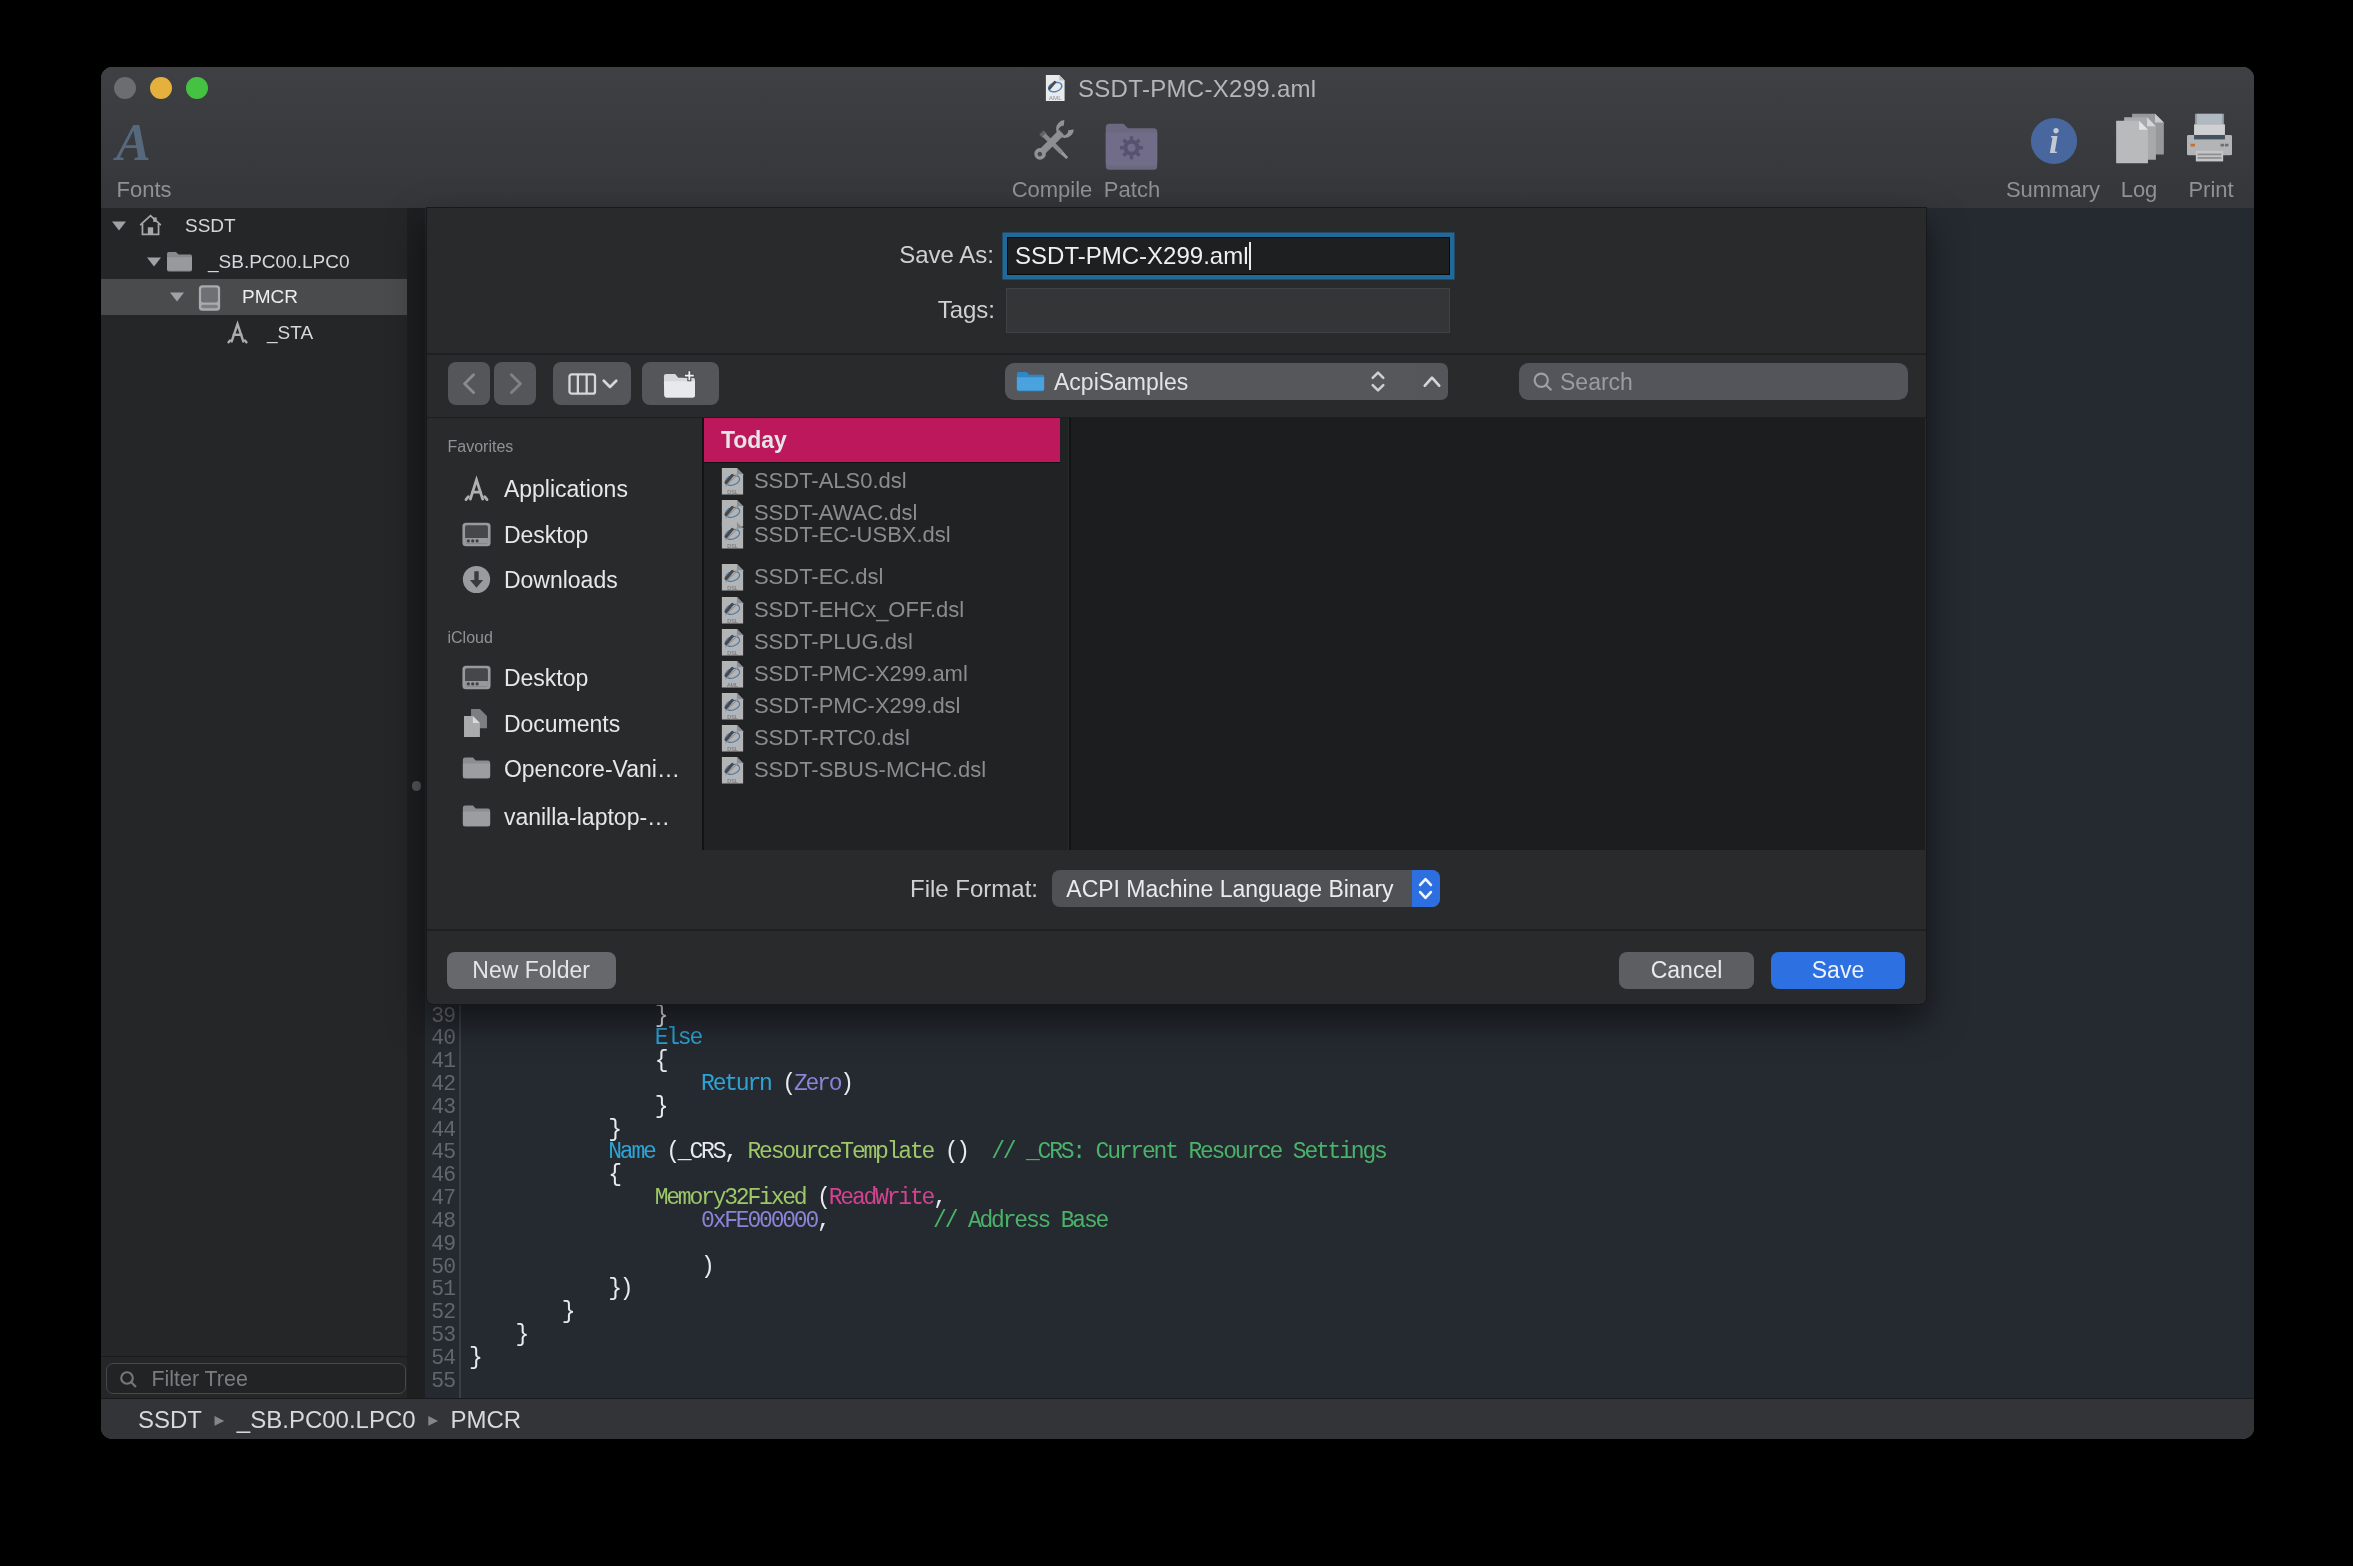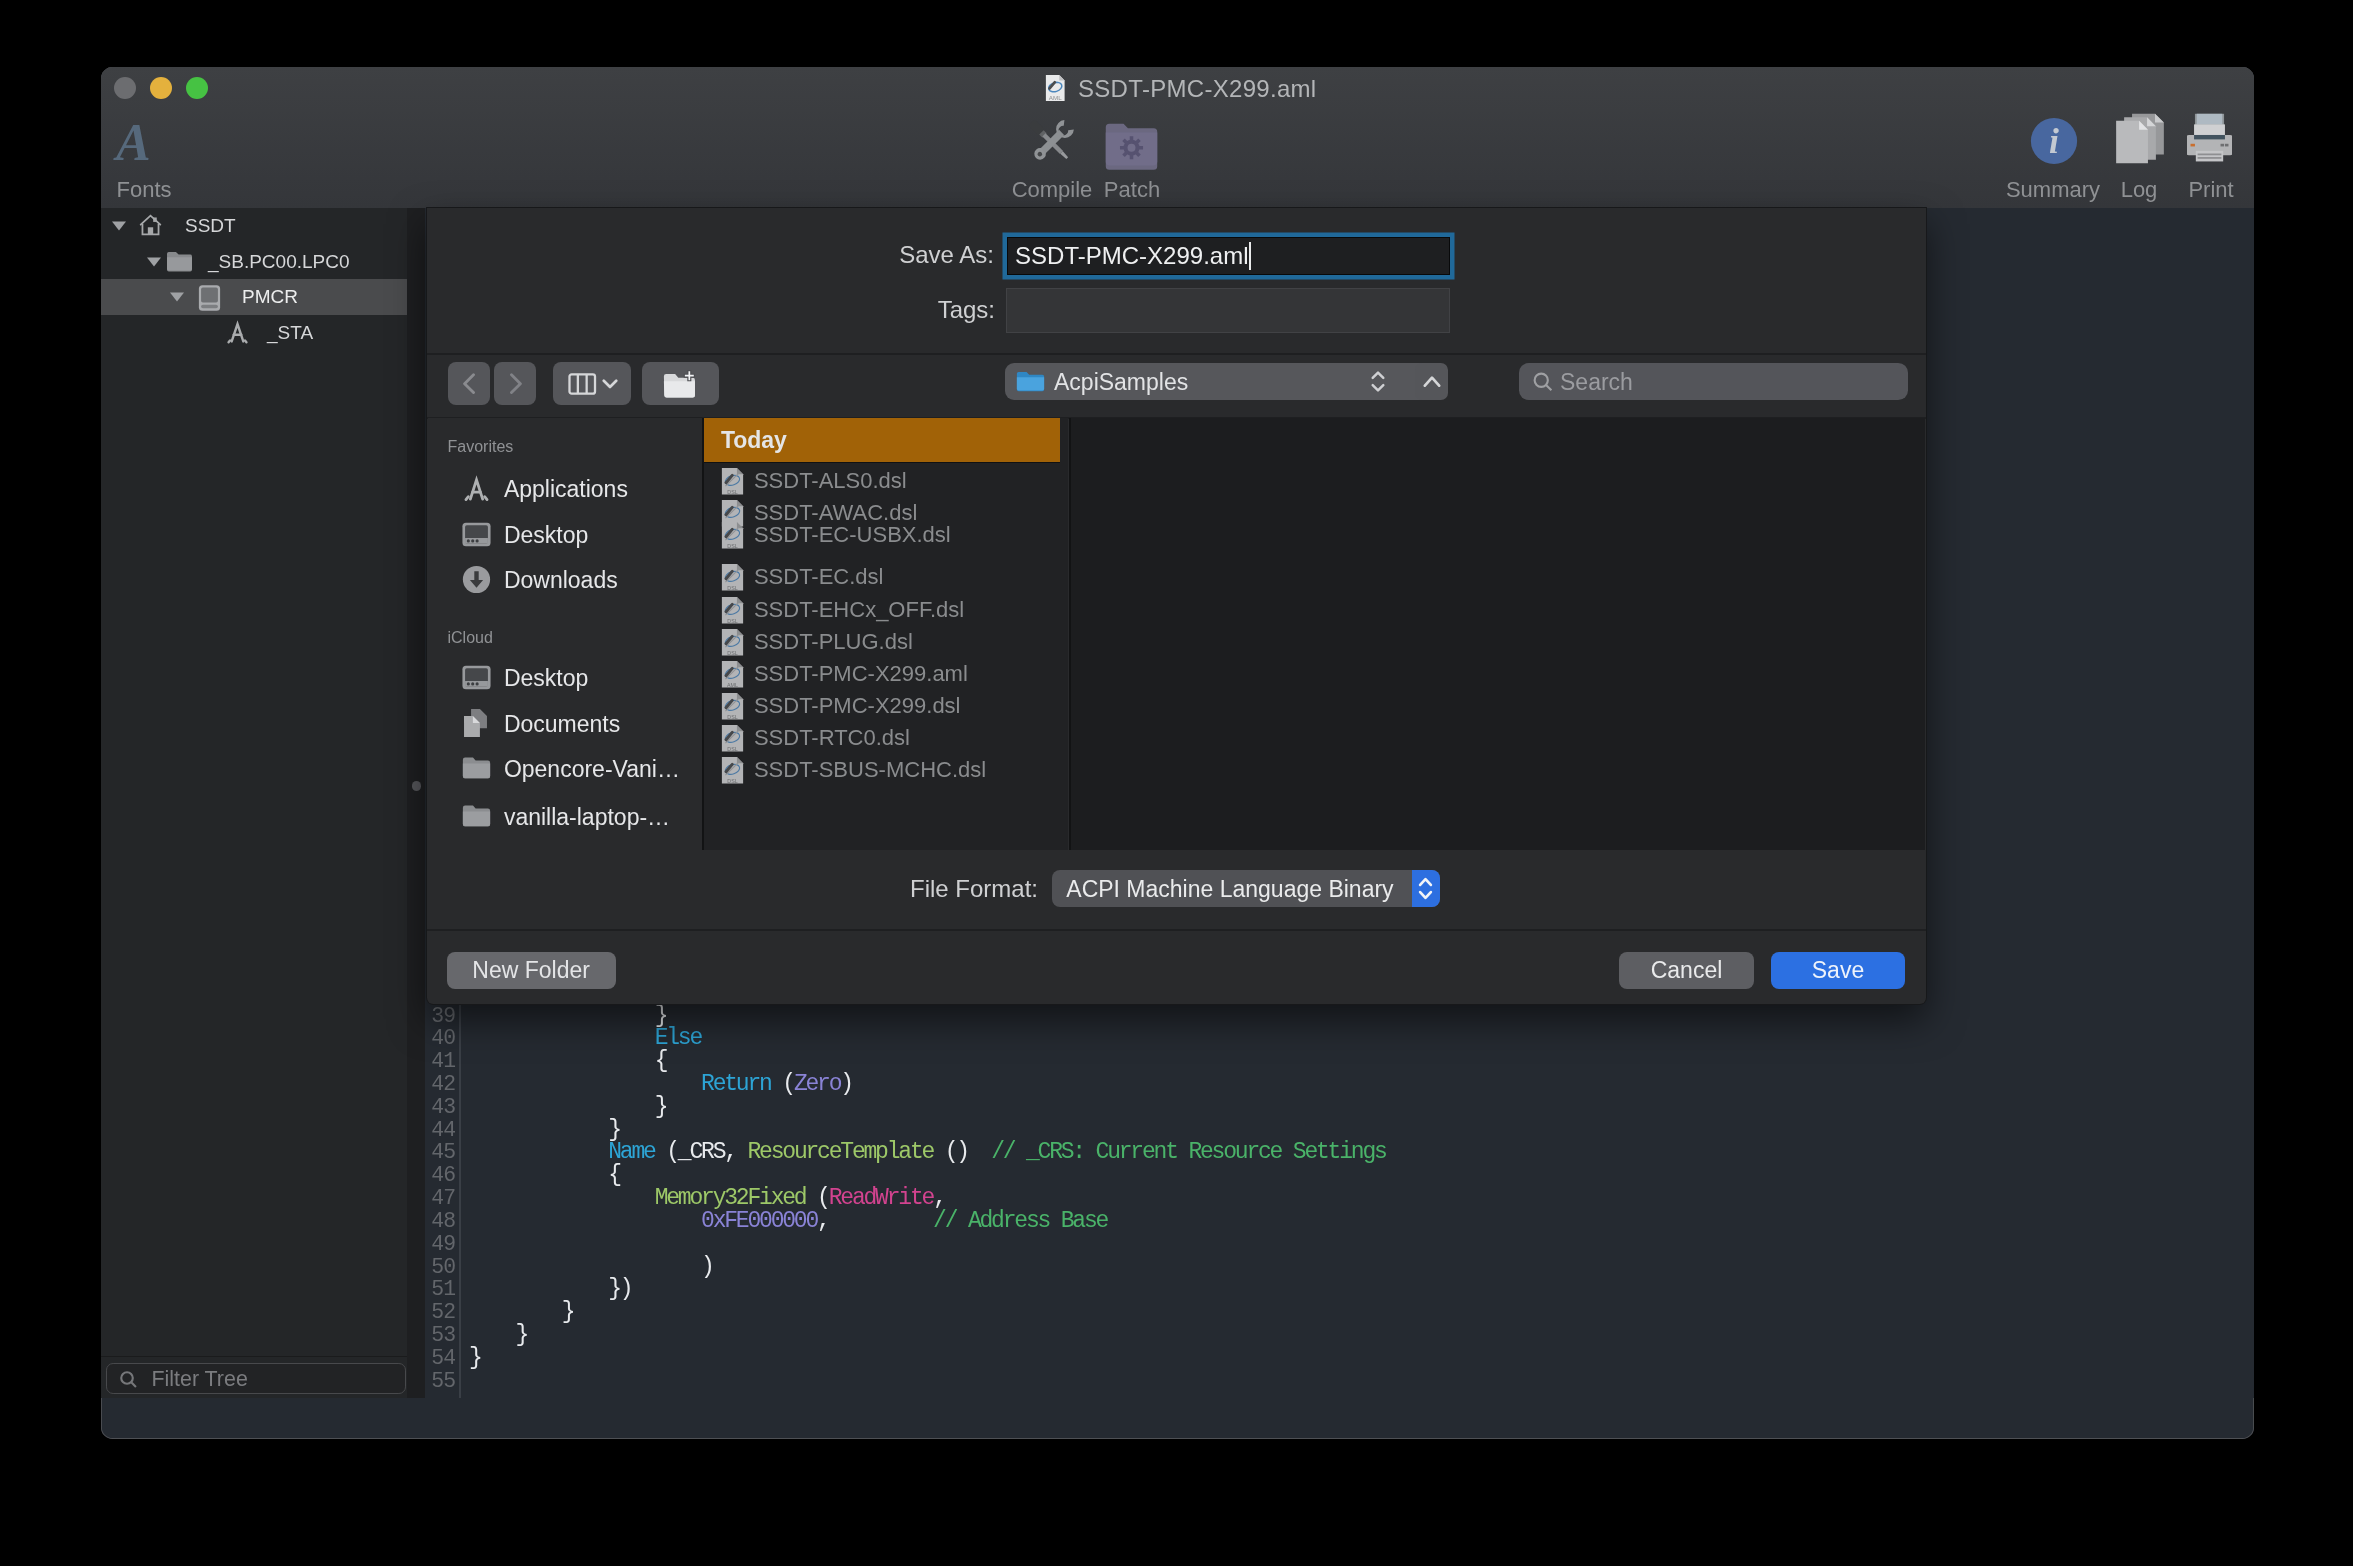--- a/index.html
+++ b/index.html
@@ -45,21 +45,21 @@
   #popup .t{position:absolute;left:49px;top:50%;transform:translateY(-50%);font-size:23px;color:#e2e3e5;}
   #upbtn{position:absolute;left:988px;top:155px;width:33px;height:37px;background:#55565a;border-radius:7.1px;}
   #search{position:absolute;left:1092px;top:155px;width:389px;height:37px;background:#54555a;border-radius:9.8px;}
   #search .ph{position:absolute;left:41px;top:50%;transform:translateY(-50%);font-size:23px;color:#9b9ca0;}
   
   #browser{position:absolute;left:0.9px;top:210px;width:1498px;height:432px;overflow:hidden;}
   #favcol{position:absolute;left:0;top:0;width:274px;height:432px;background:#292a2c;}
   #filecol{position:absolute;left:276px;top:0;width:364px;height:432px;background:#212224;}
   #thirdcol{position:absolute;left:642px;top:0;width:855px;height:432px;background:#1c1d1f;}
   .cdiv{position:absolute;top:0;width:1.8px;height:432px;background:#121314;}
-  #todayhdr{position:absolute;left:0;top:0px;width:356px;height:44px;background:#a16207;border-bottom:1.8px solid #101112;}
+  #todayhdr{position:absolute;left:0;top:0px;width:356px;height:44px;background:#be185d;border-bottom:1.8px solid #101112;}
   #todayhdr .t{position:absolute;left:17px;top:50%;transform:translateY(-50%);font-size:23px;font-weight:bold;color:#e4e5e7;}
   .frow{position:absolute;left:0;width:364px;height:32px;}
   .frow .nm{position:absolute;left:50px;top:50%;transform:translateY(-50%);font-size:22px;color:#8a8c8e;white-space:nowrap;}
   .favhdr{position:absolute;left:19.6px;transform:translateY(-50%);font-size:16px;color:#909295;}
   .favrow{position:absolute;left:0;width:274px;height:45px;}
   .favrow .nm{position:absolute;left:76px;top:50%;transform:translateY(-50%);font-size:23px;color:#e6e7e9;white-space:nowrap;}
   #ffpopup{position:absolute;left:625px;top:662px;width:388px;height:37px;background:#505155;border-radius:8px;}
   #ffpopup .t{position:absolute;left:14.3px;top:50%;transform:translateY(-50%);font-size:23px;color:#eaebec;white-space:nowrap;}
   #ffpopup .cap{position:absolute;right:0;top:0;width:28px;height:37px;background:#2d6fe0;border-radius:0 8px 8px 0;}
   .btn{position:absolute;top:744px;height:37px;border-radius:8px;font-size:23px;text-align:center;}
@@ -490,15 +490,18 @@
               <path d="M3.5 18 L9.5 24.5 L15.5 18"></path>
         </svg>
       </div>
     </div>
     <div class="hsep" style="top:721px;"></div>
     <div class="btn" style="left:19.6px;width:169px;background:#67686c;color:#e4e5e7;line-height:37px;">New Folder</div>
     <div class="btn" style="left:1192px;width:135px;background:#5d5e62;color:#e9eaeb;line-height:37px;">Cancel</div>
     <div class="btn" style="left:1344px;width:134px;background:#2c70e2;color:#eef3fb;line-height:37px;">Save</div>
   </div>
 
+  <div id="status">
+    <div class="bc">SSDT<span class="sep">▸</span>_SB.PC00.LPC0<span class="sep">▸</span>PMCR</div>
+  </div>
 </div>
 </div>
 
 
 </body></html>

